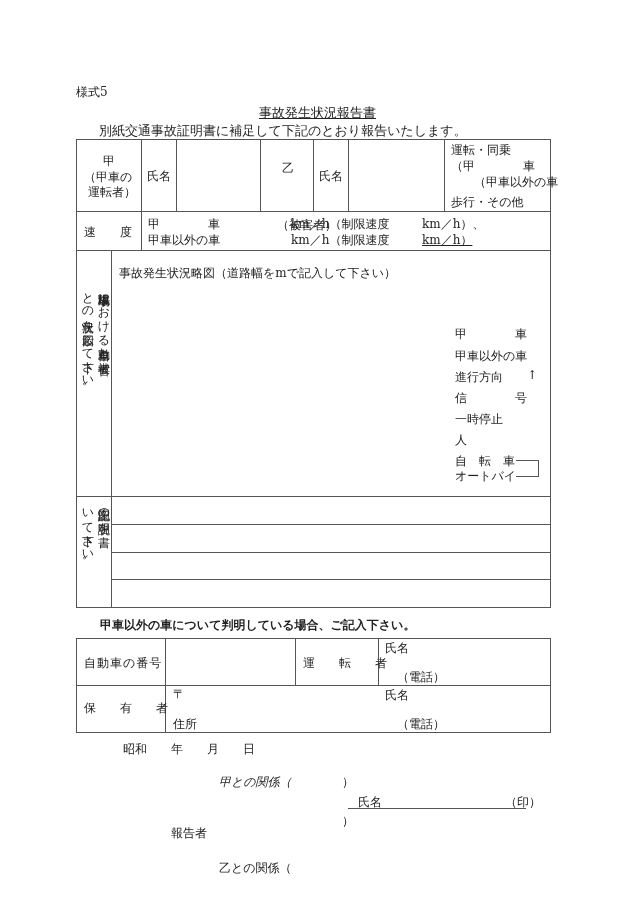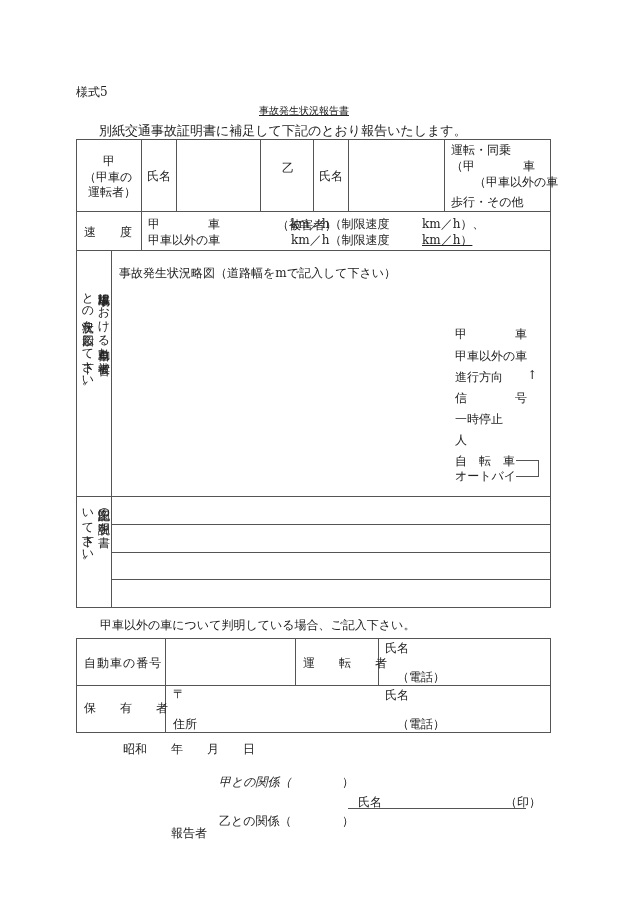--- a/index.html
+++ b/index.html
@@ -10,21 +10,21 @@
   .h{height:1px;}
   .v{width:1px;}
   .vt{position:absolute;writing-mode:vertical-rl;text-orientation:upright;
       font-size:12px;line-height:15px;letter-spacing:0px;}
   .u{text-decoration:underline;}
 </style>
 </head>
 <body>
 
 <div class="abs" style="left:76px;top:84px;">様式5</div>
-<div class="abs u" style="left:259px;top:104px;font-size:10px;">事故発生状況報告書</div>
+<div class="abs u" style="left:259px;top:104px;font-size:13px;">事故発生状況報告書</div>
 <div class="abs" style="left:99px;top:122px;font-size:13px;">別紙交通事故証明書に補足して下記のとおり報告いたします。</div>
 
 <div>
 
   <div class="ln h" style="left:76px;top:139px;width:474px;"></div>
   <div class="ln v" style="left:76px;top:139px;height:468px;"></div>
   <div class="ln v" style="left:550px;top:139px;height:468px;"></div>
   <div class="ln h" style="left:76px;top:607px;width:475px;"></div>
 
   <div class="ln v" style="left:141px;top:139px;height:111px;"></div>
@@ -94,21 +94,21 @@
   <div class="ln h" style="left:111px;top:552px;width:439px;"></div>
   <div class="ln h" style="left:111px;top:579px;width:439px;"></div>
   <div class="vt" style="left:96px;top:500px;">上記図の説明を書</div>
   <div class="vt" style="left:80px;top:500px;">いて下さい。</div>
   <div class="abs" style="left:113px;top:498px;width:436px;height:25px;"></div>
   <div class="abs" style="left:113px;top:526px;width:436px;height:25px;"></div>
   <div class="abs" style="left:113px;top:554px;width:436px;height:24px;"></div>
   <div class="abs" style="left:113px;top:581px;width:436px;height:25px;"></div>
 </div>
 
-<div class="abs" style="left:100px;top:617px;">甲車以外の車について判明している場合、ご記入下さい。</div>
+<div class="abs" style="left:100px;top:617px;font-weight:bold;">甲車以外の車について判明している場合、ご記入下さい。</div>
 
 <div>
   <div class="ln h" style="left:76px;top:638px;width:474px;"></div>
   <div class="ln h" style="left:76px;top:685px;width:474px;"></div>
   <div class="ln h" style="left:76px;top:732px;width:475px;"></div>
   <div class="ln v" style="left:76px;top:638px;height:94px;"></div>
   <div class="ln v" style="left:550px;top:638px;height:94px;"></div>
   <div class="ln v" style="left:165px;top:638px;height:94px;"></div>
   <div class="ln v" style="left:295px;top:638px;height:47px;"></div>
   <div class="ln v" style="left:378px;top:638px;height:47px;"></div>
@@ -140,16 +140,16 @@
   <div class="abs" style="left:219px;top:774px;font-style:italic;">甲との関係（</div>
   <div class="abs" style="left:342px;top:774px;">）</div>
   <div class="abs" style="left:283px;top:773px;width:56px;height:16px;"></div>
 
   <div class="abs" style="left:171px;top:794px;margin-top:31px;">報告者</div>
   <div class="abs" style="left:358px;top:794px;">氏名</div>
   <div class="abs" style="left:505px;top:794px;">（印）</div>
   <div class="ln h" style="left:348px;top:808px;width:178px;"></div>
   <div class="abs" style="left:385px;top:792px;width:115px;height:16px;"></div>
 
-  <div class="abs" style="left:219px;top:813px;">乙との関係（</div>
+  <div class="abs" style="left:219px;top:860px;">乙との関係（</div>
   <div class="abs" style="left:342px;top:813px;">）</div>
   <div class="abs" style="left:283px;top:812px;width:56px;height:16px;"></div>
 </div>
 
 </body></html>

